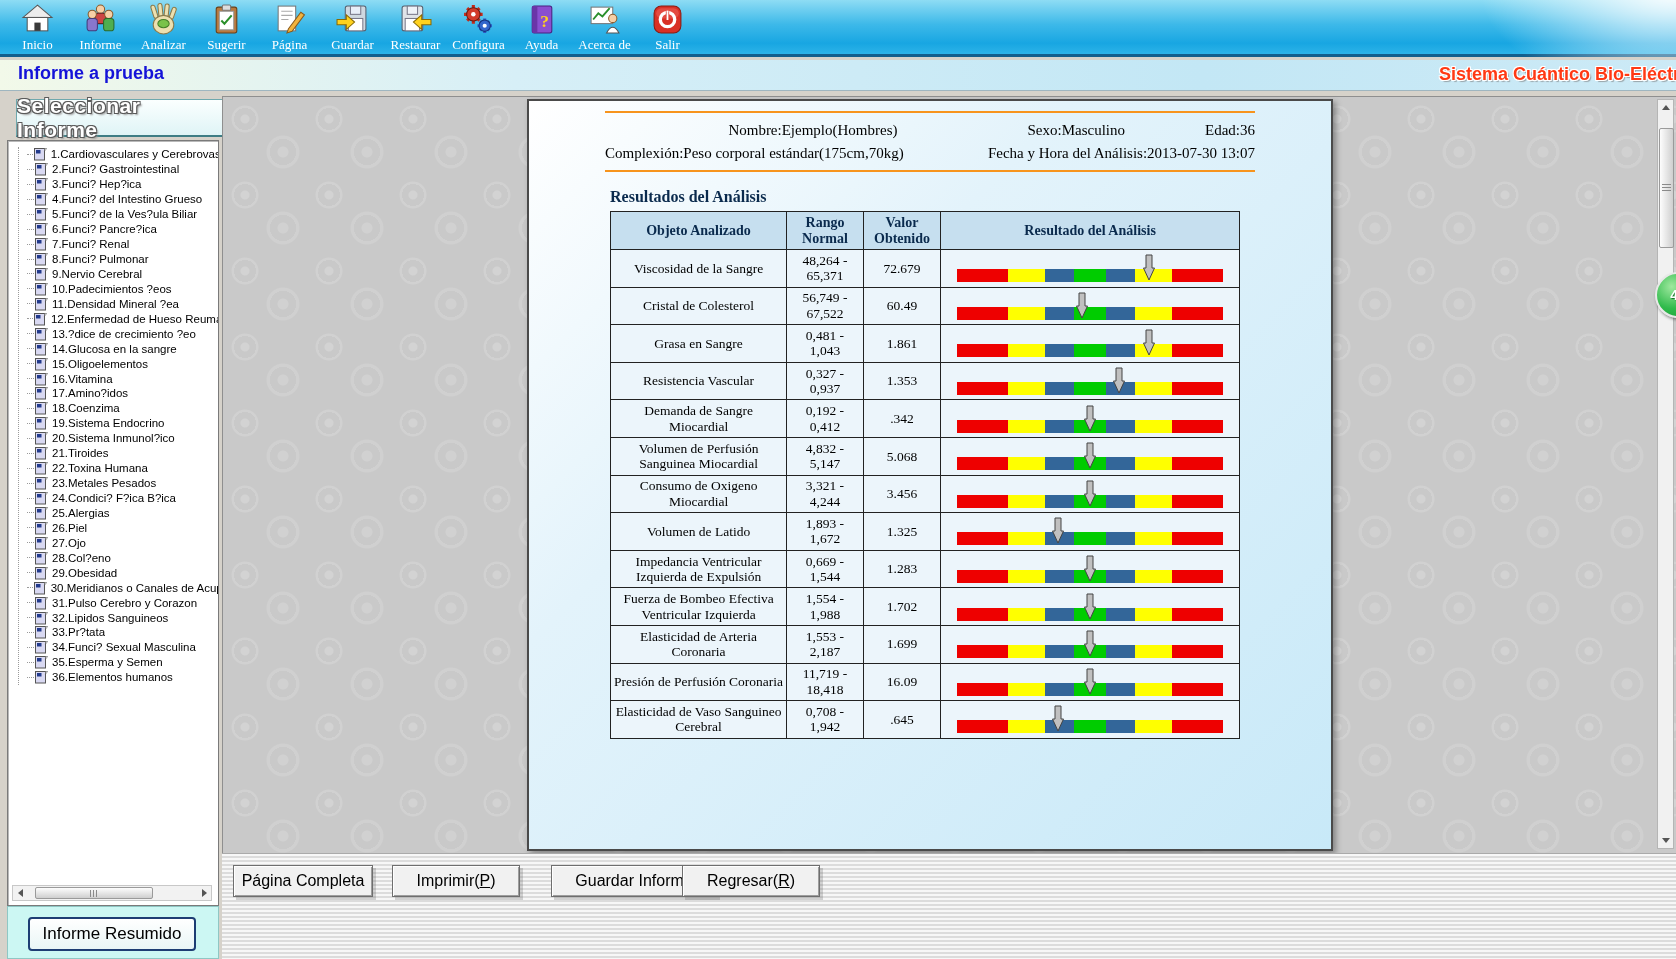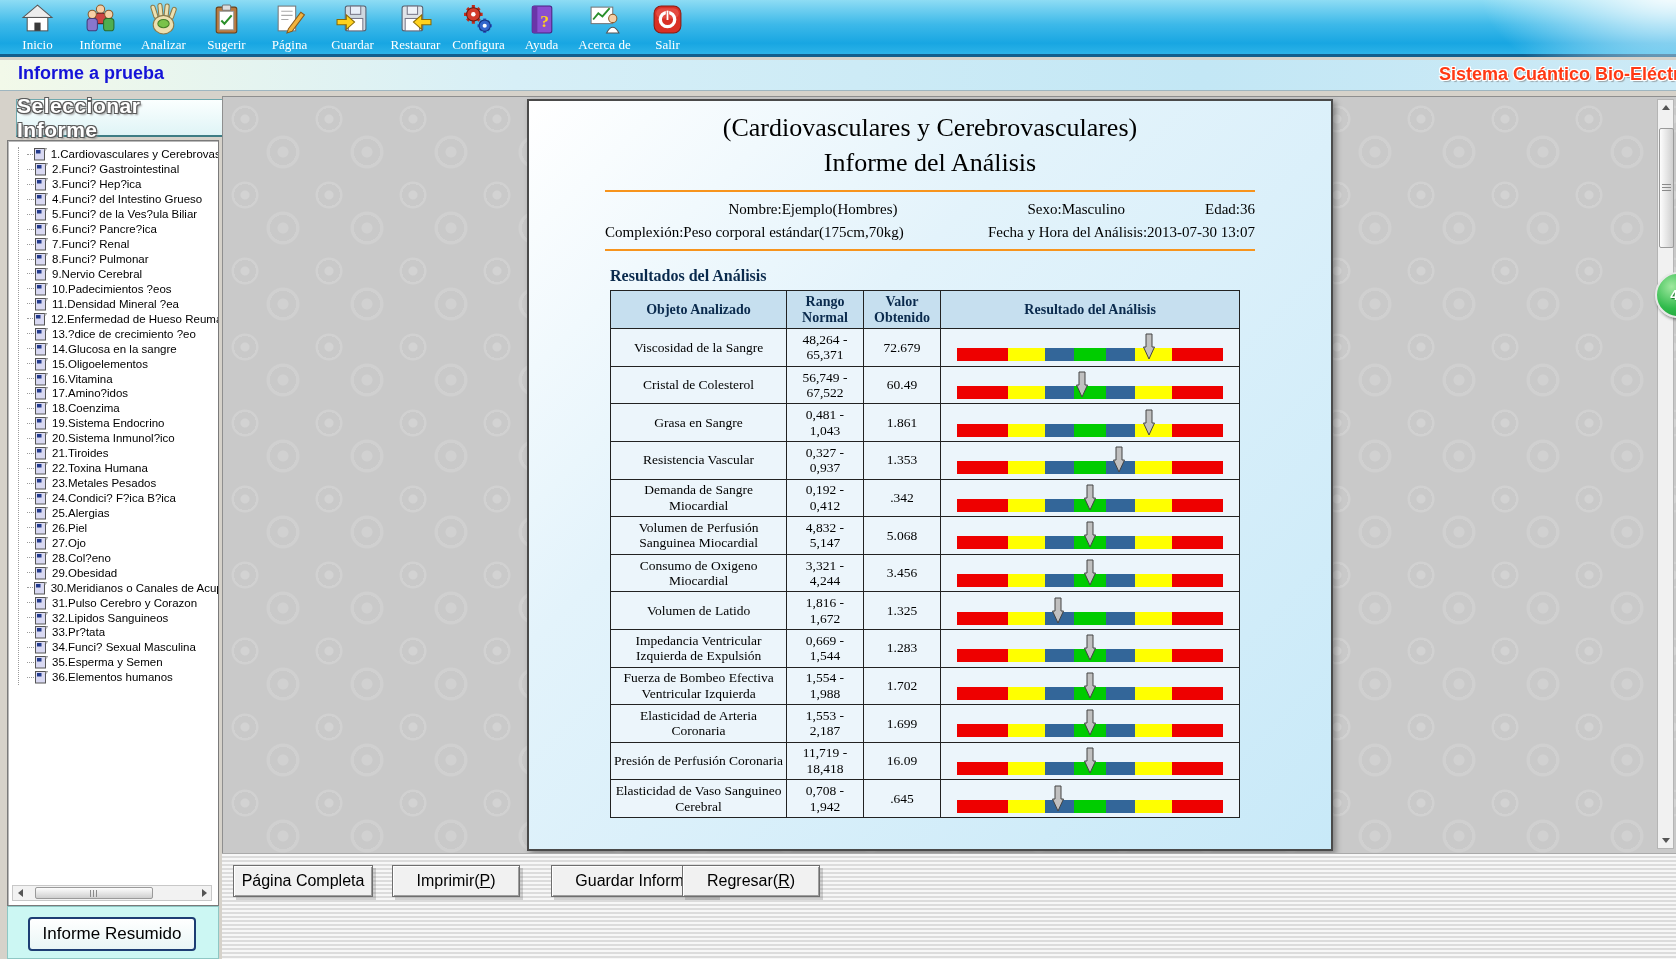--- a/index.html
+++ b/index.html
@@ -548,24 +548,20 @@
   </div>
 </div>
 
 <div class="sb-bottom">
   <button class="btn-resumido">Informe Resumido</button>
 </div>
 
 <div class="main-swirl"></div>
 
 <div class="page">
-  <div class="pg-title">
-    <div>(Cardiovasculares y Cerebrovasculares)</div>
-    <div>Informe del Análisis</div>
-  </div>
   <div class="pg-hr"></div>
   <div class="pg-info">
     <div class="pg-info-row1">
       <span>Nombre:Ejemplo(Hombres)</span>
       <span>Sexo:Masculino</span>
       <span>Edad:36</span>
     </div>
     <div class="pg-info-row2">
       <span>Complexión:Peso corporal estándar(175cm,70kg)</span>
       <span>Fecha y Hora del Análisis:2013-07-30 13:07</span>
@@ -732,21 +728,21 @@
                 <div class="seg" style="width: 12%; background: rgb(0, 204, 0);"></div>
                 <div class="seg" style="width: 11%; background: rgb(51, 102, 153);"></div>
                 <div class="seg" style="width: 14%; background: rgb(255, 255, 0);"></div>
                 <div class="seg" style="width: 19%; background: rgb(238, 0, 0);"></div>
               </div>
             </div>
           </td>
         </tr>
         <tr>
           <td>Volumen de Latido</td>
-          <td>1,816 - 1,672</td>
+          <td>1,893 - 1,672</td>
           <td>1.325</td>
           <td>
             <div class="barwrap">
               <div class="bar">
                 <svg class="arrow" viewBox="0 0 12 27" style="left: 38%;">
                   <polygon points="3,1 9,1 9,14 11.5,14 6,26 0.5,14 3,14" fill="#c0c0c0" stroke="#444" stroke-width="1"></polygon>
                 </svg>
                 <div class="seg" style="width: 19%; background: rgb(238, 0, 0);"></div>
                 <div class="seg" style="width: 14%; background: rgb(255, 255, 0);"></div>
                 <div class="seg" style="width: 11%; background: rgb(51, 102, 153);"></div>

